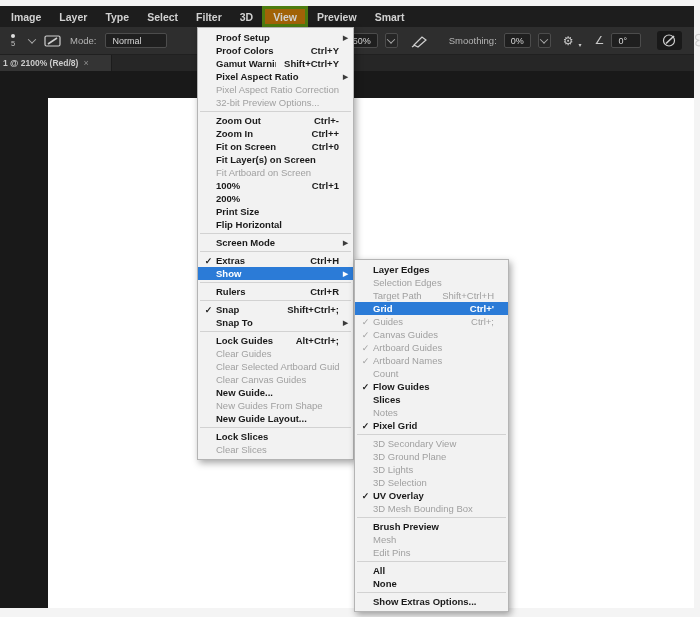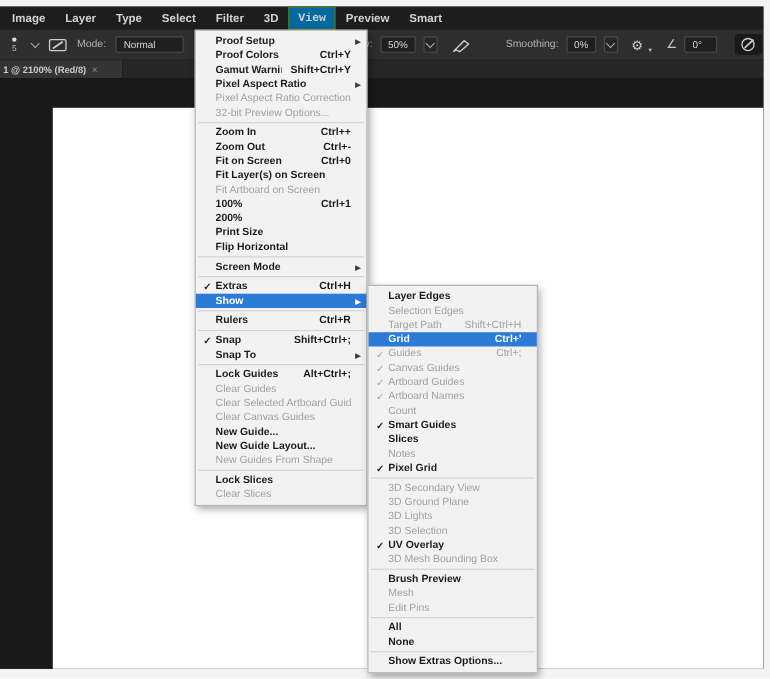--- a/index.html
+++ b/index.html
@@ -9,21 +9,21 @@
     font-family:"Liberation Sans",sans-serif;
     -webkit-font-smoothing:antialiased;
   }
   .app{position:absolute;left:0;top:6px;width:694px;height:602px;background:var(--doc_bg,#191919);}
 
   
   .menubar{position:absolute;left:0;top:0;width:694px;height:21px;background:var(--menubar_bg,#1d1d1d);
     display:flex;align-items:stretch;padding-left:2px;box-sizing:border-box;}
   .mb-item{display:flex;align-items:center;padding:0 8px;font-size:10.5px;font-weight:600;
     color:#d2d2d2;border:1px solid transparent;white-space:nowrap;cursor:default;}
-  .mb-item.active{background:#0369a1;border:1px solid #4d7c0f;font-family:Liberation Mono, monospace;}
+  .mb-item.active{background:#a16207;border:3px solid #4d7c0f;}
 
   
   .optionsbar{position:absolute;left:0;top:21px;width:694px;height:28px;background:var(--bar_bg,#2e2e2e);
     border-bottom:1px solid #202020;box-sizing:border-box;color:#b8b8b8;font-size:9.5px;}
   .ob-left{position:absolute;left:6px;top:0;height:27px;display:flex;align-items:center;gap:9px;}
   .ob-right{position:absolute;left:316px;top:0;height:27px;display:flex;align-items:center;gap:7px;}
   .brushpreview{display:flex;flex-direction:column;align-items:center;width:14px;line-height:1;}
   .brushpreview .dot{width:4px;height:4px;border-radius:50%;background:#dedede;margin-bottom:2px;}
   .brushpreview .num{font-size:7.5px;color:#c0c0c0;}
   .cv{display:inline-block;width:5px;height:5px;border-right:1.2px solid #aaa;border-bottom:1.2px solid #aaa;
@@ -44,21 +44,21 @@
   .tabbar{position:absolute;left:0;top:49px;width:694px;height:16px;background:#262626;display:flex;}
   .tab{width:112px;height:16px;background:var(--tab_bg,#343434);border-right:1px solid #1c1c1c;
     display:flex;align-items:center;padding:0 3px;box-sizing:border-box;}
   .tab .t-title{font-size:8.5px;font-weight:600;color:#cccccc;white-space:nowrap;}
   .tab .t-close{font-size:9px;color:#8f8f8f;margin-left:5px;}
   .docarea{position:absolute;left:0;top:65px;width:694px;height:537px;background:var(--doc_bg,#191919);}
   .canvas{position:absolute;left:48px;top:27px;right:0;bottom:0;background:var(--canvas,#ffffff);}
 
   
   .menu{position:absolute;background:var(--menu_bg,#f2f2f2);border:1px solid #b4b4b4;
-    box-shadow:2px 3px 7px rgba(0,0,0,.35);padding:3px 0;box-sizing:border-box;z-index:50;}
+    box-shadow:2px 3px 7px rgba(0,0,0,.35);padding:3px 0;box-sizing:border-box;z-index:50;margin-left:20px;}
   .menu-view{left:177px;top:27px;width:157px;}
   .menu-show{left:334px;top:259px;width:155px;}
   .mi{display:flex;align-items:center;height:13px;padding:0 5px 0 3px;font-size:9.5px;
     font-weight:600;color:var(--menu_text,#1a1a1a);white-space:nowrap;cursor:default;}
   .mi .chk{width:15px;text-align:center;font-size:9px;flex:0 0 auto;}
   .mi .lbl{flex:1 1 auto;overflow:hidden;}
   .mi .sc{margin-left:8px;flex:0 0 auto;}
   .mi .arr{width:9px;text-align:right;font-size:6.5px;color:#3c3c3c;flex:0 0 auto;}
   .mi.disabled{color:var(--menu_disabled,#a0a0a0);font-weight:400;}
   .mi.disabled .arr{color:#a8a8a8;}
@@ -110,21 +110,21 @@
       </span>
       <span class="chevbox">
           <span class="cv"></span>
         </span>
       <span class="iconbtn" style="margin-left:6px;">
         <svg width="18" height="14" viewBox="0 0 18 14">
           <path d="M3 11 L11 3 L15 6 L7 13 Z" fill="none" stroke="#cfcfcf" stroke-width="1.2"></path>
           <line x1="1" y1="13" x2="4" y2="11" stroke="#cfcfcf" stroke-width="1.4"></line>
         </svg>
       </span>
-      <span class="obl" style="margin-left:24px;">Smoothing:</span>
+      <span class="obl" style="margin-left:13px;">Smoothing:</span>
       <span class="dbox">
         <span>0%</span>
       </span>
       <span class="chevbox">
           <span class="cv"></span>
         </span>
       <span class="gear" style="margin-left:5px;">⚙</span>
         <span class="gear-arrow">▾</span>
       <span class="angle" style="margin-left:6px;">∠</span>
       <span class="dbox" style="min-width:30px;">
@@ -187,32 +187,32 @@
       <span class="arr"></span>
     </div>
     <div class="mi disabled">
       <span class="chk"></span>
       <span class="lbl">32-bit Preview Options...</span>
       <span class="arr"></span>
     </div>
     <div class="msep"></div>
     <div class="mi">
       <span class="chk"></span>
+      <span class="lbl">Zoom Out</span>
+      <span class="sc">Ctrl+-</span>
+      <span class="arr"></span>
+    </div>
+    <div class="mi">
+      <span class="chk"></span>
       <span class="lbl">Zoom In</span>
       <span class="sc">Ctrl++</span>
       <span class="arr"></span>
     </div>
     <div class="mi">
       <span class="chk"></span>
-      <span class="lbl">Zoom Out</span>
-      <span class="sc">Ctrl+-</span>
-      <span class="arr"></span>
-    </div>
-    <div class="mi">
-      <span class="chk"></span>
       <span class="lbl">Fit on Screen</span>
       <span class="sc">Ctrl+0</span>
       <span class="arr"></span>
     </div>
     <div class="mi">
       <span class="chk"></span>
       <span class="lbl">Fit Layer(s) on Screen</span>
       <span class="arr"></span>
     </div>
     <div class="mi disabled">
@@ -298,28 +298,28 @@
     <div class="mi disabled">
       <span class="chk"></span>
       <span class="lbl">Clear Canvas Guides</span>
       <span class="arr"></span>
     </div>
     <div class="mi">
       <span class="chk"></span>
       <span class="lbl">New Guide...</span>
       <span class="arr"></span>
     </div>
+    <div class="mi disabled">
+      <span class="chk"></span>
+      <span class="lbl">New Guides From Shape</span>
+      <span class="arr"></span>
+    </div>
     <div class="mi">
       <span class="chk"></span>
       <span class="lbl">New Guide Layout...</span>
-      <span class="arr"></span>
-    </div>
-    <div class="mi disabled">
-      <span class="chk"></span>
-      <span class="lbl">New Guides From Shape</span>
       <span class="arr"></span>
     </div>
     <div class="msep"></div>
     <div class="mi">
       <span class="chk"></span>
       <span class="lbl">Lock Slices</span>
       <span class="arr"></span>
     </div>
     <div class="mi disabled">
       <span class="chk"></span>
@@ -372,21 +372,21 @@
       <span class="lbl">Artboard Names</span>
       <span class="arr"></span>
     </div>
     <div class="mi disabled">
       <span class="chk"></span>
       <span class="lbl">Count</span>
       <span class="arr"></span>
     </div>
     <div class="mi">
       <span class="chk">✓</span>
-      <span class="lbl">Smart Guides</span>
+      <span class="lbl">Flow Guides</span>
       <span class="arr"></span>
     </div>
     <div class="mi">
       <span class="chk"></span>
       <span class="lbl">Slices</span>
       <span class="arr"></span>
     </div>
     <div class="mi disabled">
       <span class="chk"></span>
       <span class="lbl">Notes</span>

